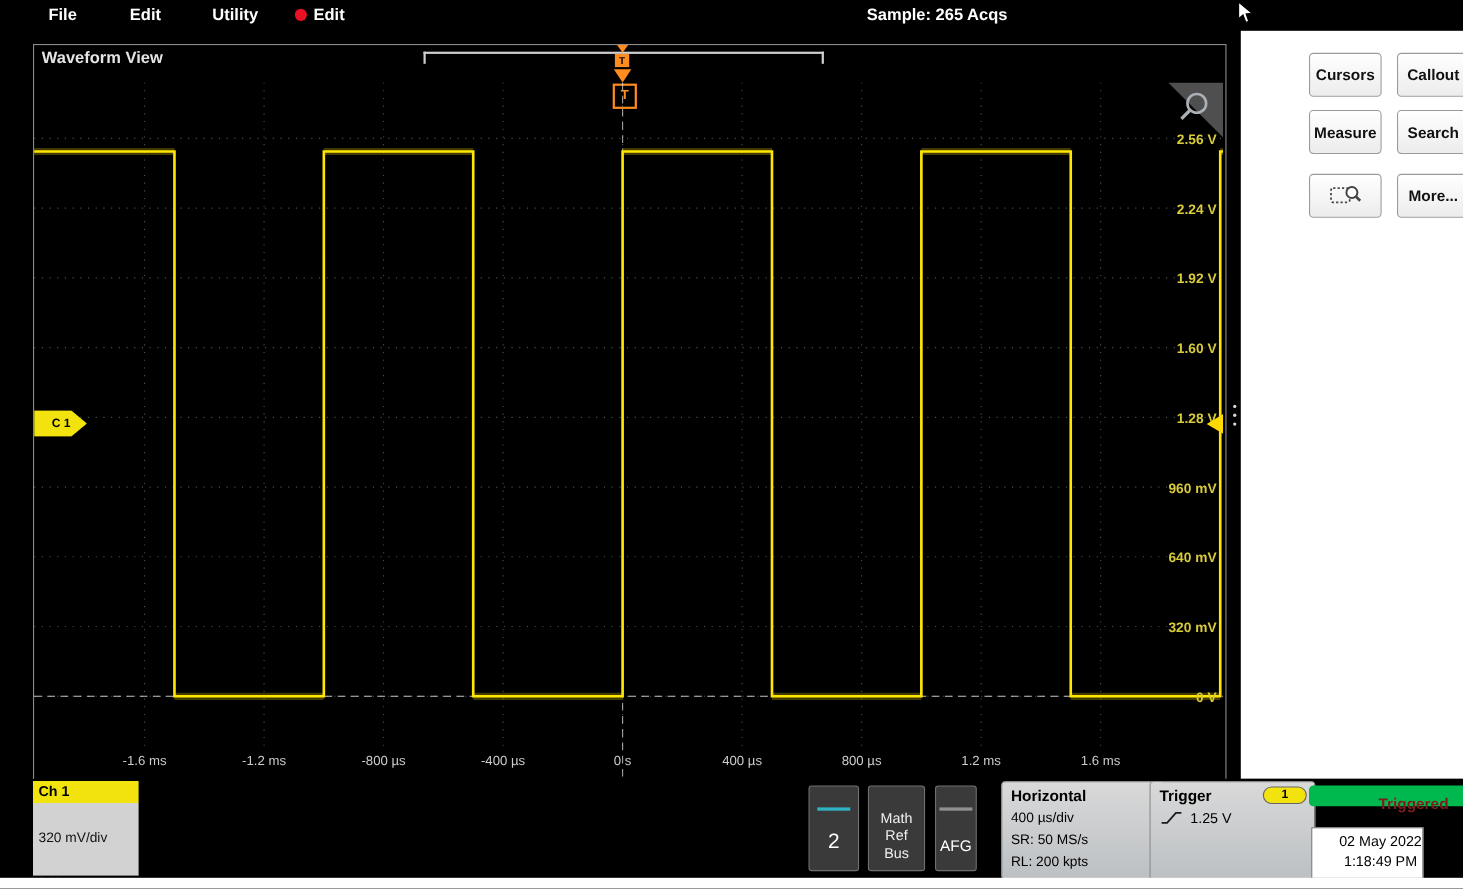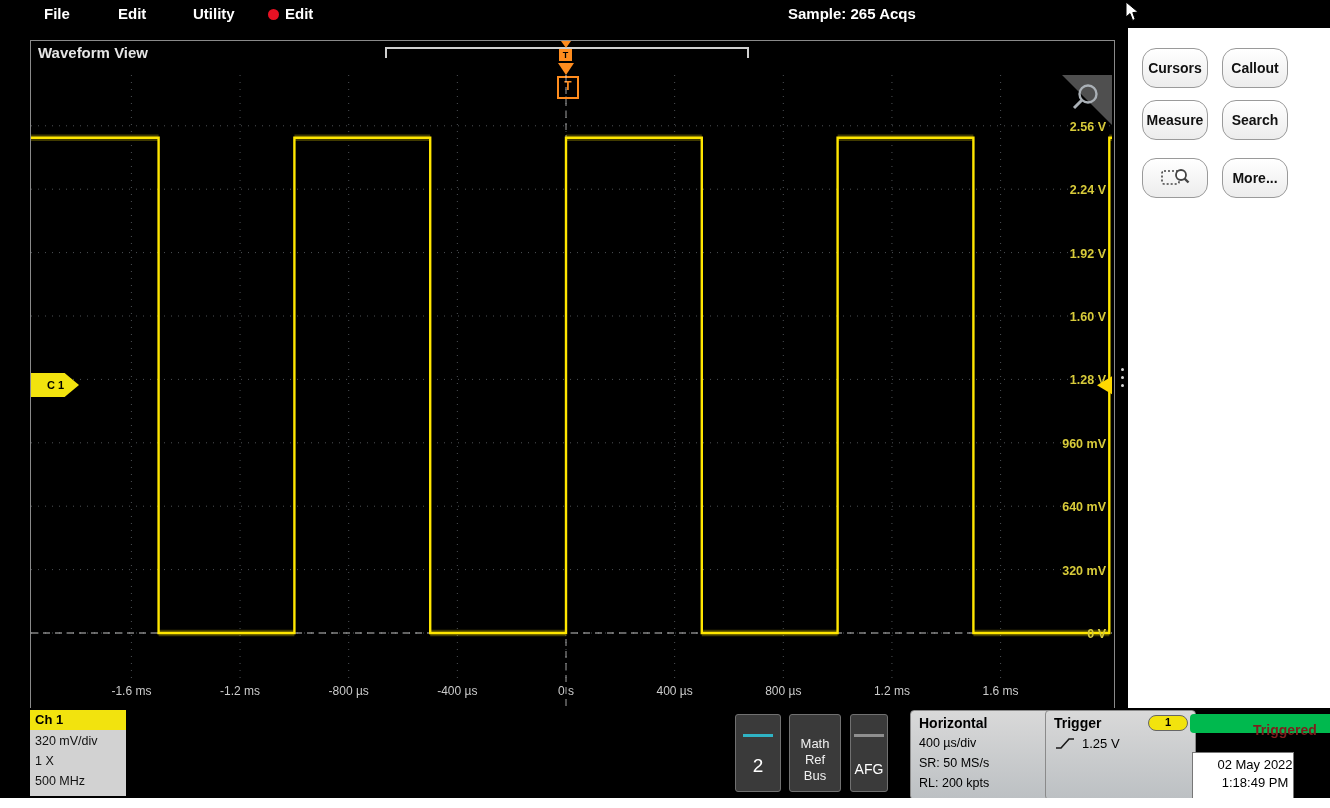--- a/index.html
+++ b/index.html
@@ -30,33 +30,33 @@
             font-size:11px;font-weight:bold;line-height:24px;padding-left:16px;
             clip-path:polygon(0 0,70% 0,100% 50%,70% 100%,0 100%);}
 
   
   .splitter{position:absolute;left:1117px;top:362px;width:10px;height:30px;display:flex;flex-direction:column;
             align-items:center;justify-content:center;gap:5px;cursor:ew-resize;}
   .splitter i{width:3px;height:3px;border-radius:50%;background:#d6d6d6;display:block;}
 
   
   .sidebar{position:absolute;left:1128px;top:28px;width:202px;height:680px;background:#fff;}
-  .sbtn{position:absolute;width:66px;height:40px;border:1px solid #9a9a9a;border-radius:14px;
+  .sbtn{position:absolute;width:66px;height:40px;border:1px solid #9a9a9a;border-radius:4px;
         background:linear-gradient(#ffffff,#ececec);font-family:"Liberation Sans",sans-serif;
-        font-size:14px;font-weight:bold;color:#111;cursor:pointer;padding:0;}
+        font-size:14px;font-weight:bold;color:#111;cursor:pointer;padding:0;margin-left:48px;}
   .sbtn svg{display:block;margin:0 auto;}
 
   
   .bottombar{position:absolute;left:0;top:708px;width:1330px;height:90px;background:#000;}
   .bottom-white{position:absolute;left:0;top:798px;width:1330px;height:10px;background:#fff;}
 
   .ch1-card{position:absolute;left:30px;top:2px;width:96px;height:84px;cursor:pointer;}
   .ch1-head{height:20px;background:#f2e30e;color:#000;font-size:13px;font-weight:bold;line-height:20px;padding-left:5px;}
   .ch1-body{height:64px;background:#d2d2d2;color:#111;font-size:12.5px;padding:1px 5px;}
-  .ch1-body div{line-height:20px;}
+  .ch1-body div{line-height:20px;margin-top:20px;}
 
   .darkbtn{position:absolute;top:6px;height:78px;background:#3a3a3a;border:1px solid #707070;border-radius:3px;
            color:#fff;font-family:"Liberation Sans",sans-serif;cursor:pointer;padding:0;}
   .colorline{display:block;width:30px;height:3px;margin:5px auto 0;}
   .ch2btn{left:735px;width:46px;font-size:19px;}
   .ch2btn .num{display:block;margin-top:18px;text-align:center;}
   .mrbbtn{left:789px;width:52px;font-size:13px;color:#f0f0f0;}
   .mrbbtn span{display:block;text-align:center;line-height:16px;}
   .mrbbtn{padding-top:14px;}
   .afgbtn{left:850px;width:38px;font-size:14px;}

